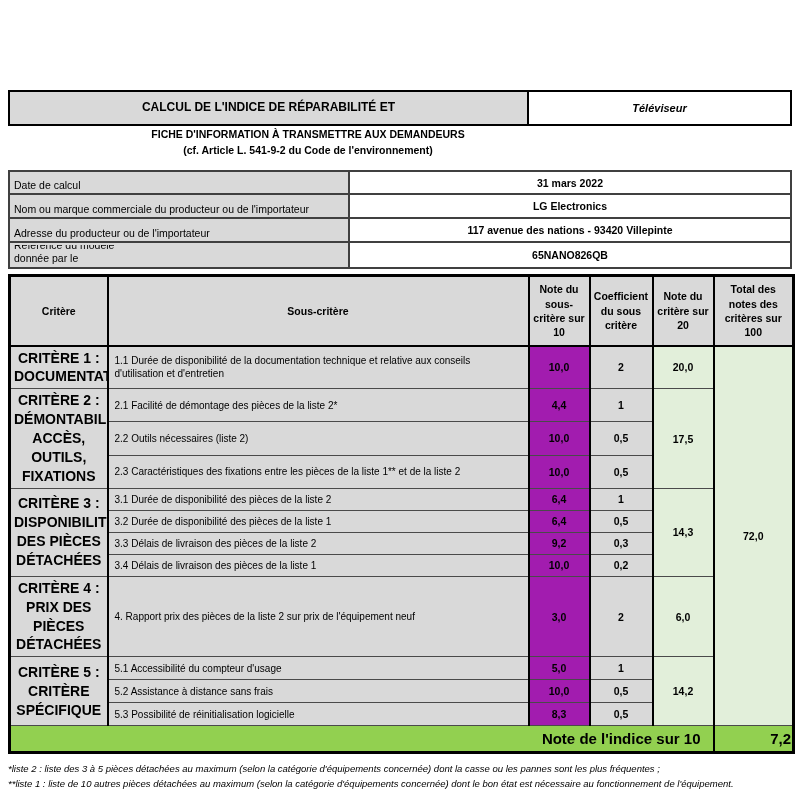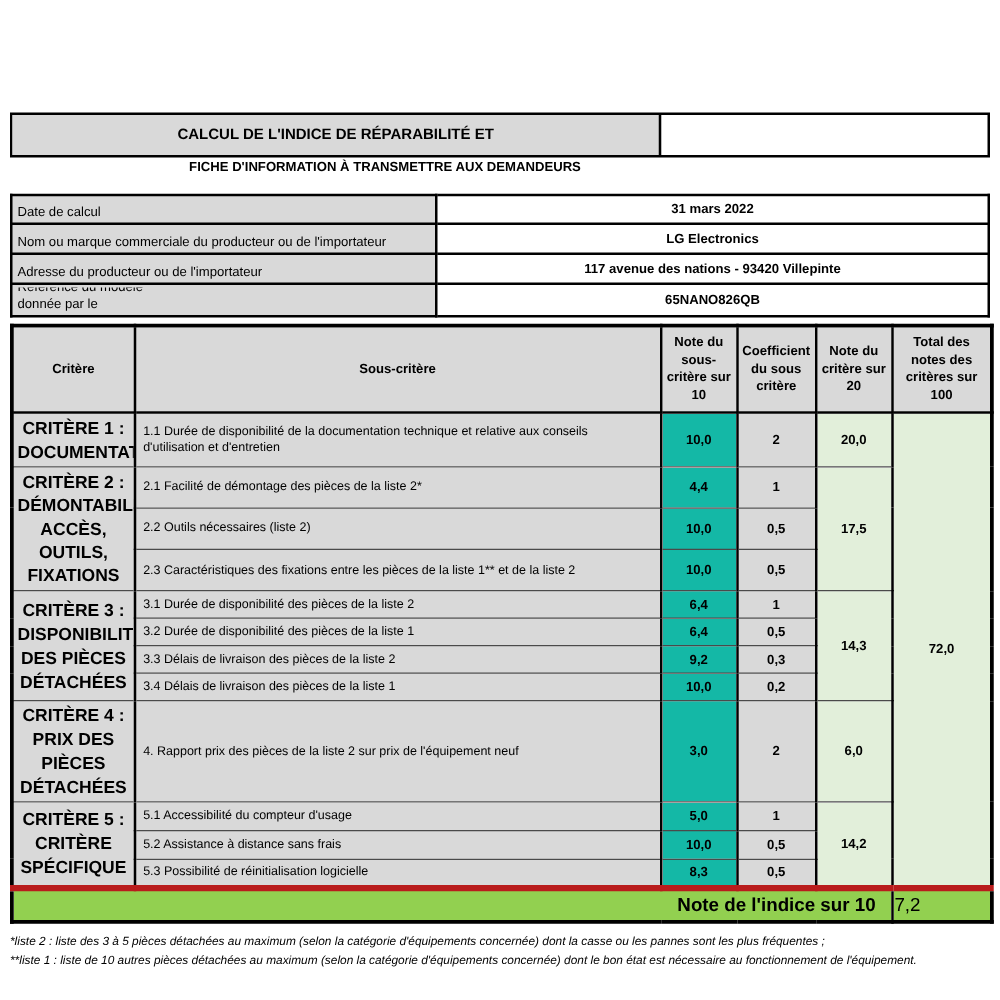--- a/index.html
+++ b/index.html
@@ -10,59 +10,63 @@
   .title-bar{display:flex;border:2px solid #000;height:36px;box-sizing:border-box;}
   .title-left{flex:0 0 517px;background:#d9d9d9;border-right:2px solid #000;display:flex;flex-direction:column;justify-content:center;text-align:center;font-weight:bold;font-size:12px;line-height:1.3;}
   .title-right{flex:1;display:flex;align-items:center;justify-content:center;font-weight:bold;font-style:italic;font-size:11px;background:#fff;}
 
   
   .subtitle{margin-top:1px;width:600px;text-align:center;font-weight:bold;font-size:10.5px;line-height:15.5px;}
 
   
   table{border-collapse:collapse;table-layout:fixed;}
   .info-table{margin-top:12px;width:784px;border:2px solid #000;}
-  .info-table td{border:2px solid #000000;box-sizing:border-box;}
+  .info-table td{border:2px solid #404040;box-sizing:border-box;}
   .info-table .ilabel{width:340px;background:#d9d9d9;font-size:10.5px;text-align:left;vertical-align:bottom;padding:1px 4px 2px 4px;}
   .info-table .ivalue{background:#fff;font-weight:bold;font-size:10.5px;text-align:center;vertical-align:middle;}
   .ir1{height:23px;} .ir2{height:24px;} .ir3{height:24px;padding-left:23px;} .ir4{height:26px;}
   .refwrap{overflow:hidden;line-height:13px;}
   .refl1{margin-top:-6px;}
 
   
   .main-table{margin-top:5px;width:784px;border:3px solid #000;}
   .main-table th,.main-table td{box-sizing:border-box;border-left:2px solid #000;border-right:2px solid #000;border-top:1px solid #4a4a4a;border-bottom:1px solid #4a4a4a;overflow:hidden;}
   .main-table th{height:70px;background:#d9d9d9;font-weight:bold;font-size:10.5px;text-align:center;vertical-align:middle;line-height:1.35;border-bottom:2px solid #000;padding:0 1px;}
   .crit{background:#d9d9d9;font-weight:bold;font-size:14px;text-align:center;vertical-align:middle;padding:2px 3px;line-height:1.35;}
   .sub{background:#d9d9d9;font-size:10px;text-align:left;vertical-align:middle;padding:2px 6px;line-height:1.3;}
-  .n10{background:#14b8a6;font-weight:bold;font-size:10.5px;text-align:center;vertical-align:middle;}
+  .n10{background:#a21caf;font-weight:bold;font-size:10.5px;text-align:center;vertical-align:middle;}
   .coef{background:#d9d9d9;font-weight:bold;font-size:10.5px;text-align:center;vertical-align:middle;}
   .n20{background:#e2efda;font-weight:bold;font-size:10.5px;text-align:center;vertical-align:middle;}
   .tot{background:#e2efda;font-weight:bold;font-size:10.5px;text-align:center;vertical-align:middle;margin-top:42px;}
   .gtop{border-top:2px solid #000;}
   .h33{height:33px;} .h23{height:23px;} .h22{height:22px;} .h35{height:35px;}
-  .score-row td{background:#92d050;border-top:5px solid #b91c1c;border-bottom:2px solid #000;height:27px;}
+  .score-row td{background:#92d050;border-top:1px solid #b91c1c;border-bottom:2px solid #000;height:27px;}
   .score-label{text-align:right;font-weight:bold;font-size:15px;padding-right:12px;vertical-align:middle;}
-  .score-value{text-align:left;font-weight:normal;font-size:15px;vertical-align:middle;}
+  .score-value{text-align:right;font-weight:bold;font-size:15px;vertical-align:middle;}
 
   
   .footnotes{margin-top:7px;width:784px;font-size:9.5px;font-style:italic;line-height:15px;}
 </style>
 </head>
 <body>
 
 <div class="doc">
 
   <div class="title-bar">
     <div class="title-left">
       <div>CALCUL DE L'INDICE DE RÉPARABILITÉ ET</div>
     </div>
+    <div class="title-right">
+      <span>Téléviseur</span>
+    </div>
   </div>
 
   <div class="subtitle">
     <div>FICHE D'INFORMATION À TRANSMETTRE AUX DEMANDEURS</div>
+    <div>(cf. Article L. 541-9-2 du Code de l'environnement)</div>
   </div>
 
   <table class="info-table">
     <tbody>
         <tr class="ir1">
       <td class="ilabel">Date de calcul</td>
       <td class="ivalue">31 mars 2022</td>
     </tr>
     <tr class="ir2">
       <td class="ilabel">Nom ou marque commerciale du producteur ou de l'importateur</td>

